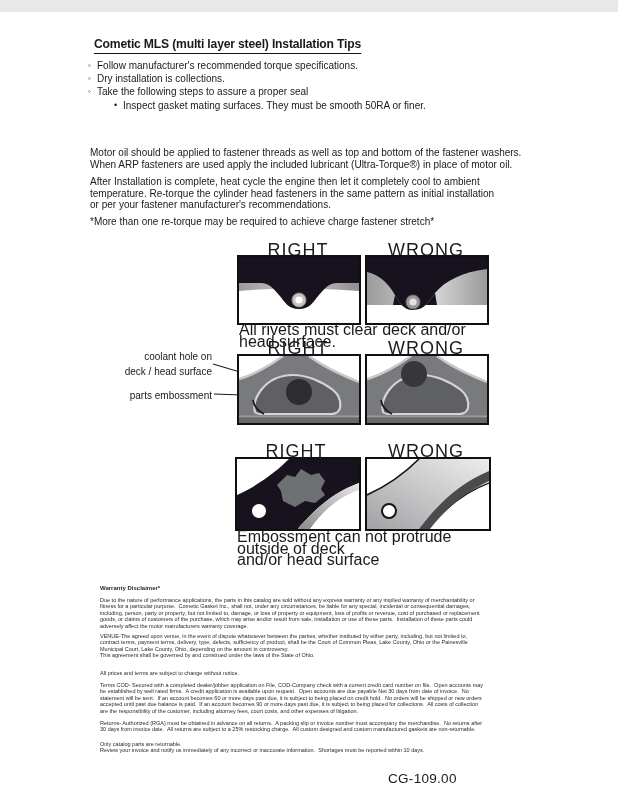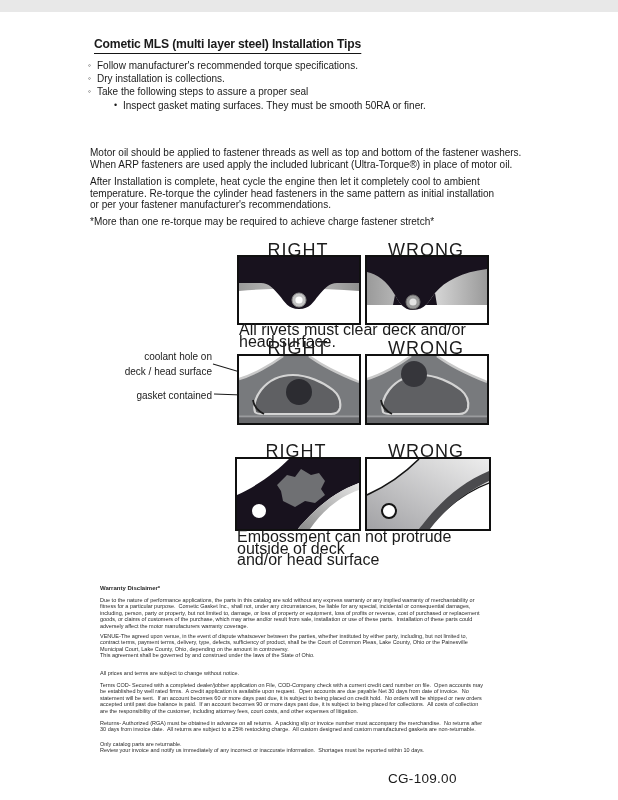--- a/index.html
+++ b/index.html
@@ -105,21 +105,21 @@
 
     <div class="dg-cap" style="left:2px;top:84px;width:248px;">All rivets must clear deck and/or head surface.</div>
   </div>
 
   <div class="dg" style="left:100px;top:326px;width:392px;height:108px;">
     <div class="dg-head" style="left:137px;">RIGHT</div>
     <div class="dg-head" style="left:265px;">WRONG</div>
 
     <div class="lbl" style="left:0;top:11px;width:112px;">coolant hole on
 deck / head surface</div>
-    <div class="lbl" style="left:0;top:50px;width:112px;">gasket contained</div>
+    <div class="lbl" style="left:0;top:50px;width:112px;">parts embossment</div>
 
     <svg class="leader" width="392" height="108">
       <line x1="113" y1="26" x2="194" y2="50" stroke="#1a1a1a" stroke-width="1.1"></line>
       <line x1="114" y1="56" x2="172" y2="58" stroke="#1a1a1a" stroke-width="1.1"></line>
     </svg>
 
     <div class="panel" style="left:137px;top:16px;">
       <svg width="120" height="67" viewBox="0 0 120 67">
         <rect width="120" height="67" fill="#787a7d"></rect>
         <path d="M0,0 L44,0 C32,9 14,19 0,23 Z" fill="#ffffff"></path>

